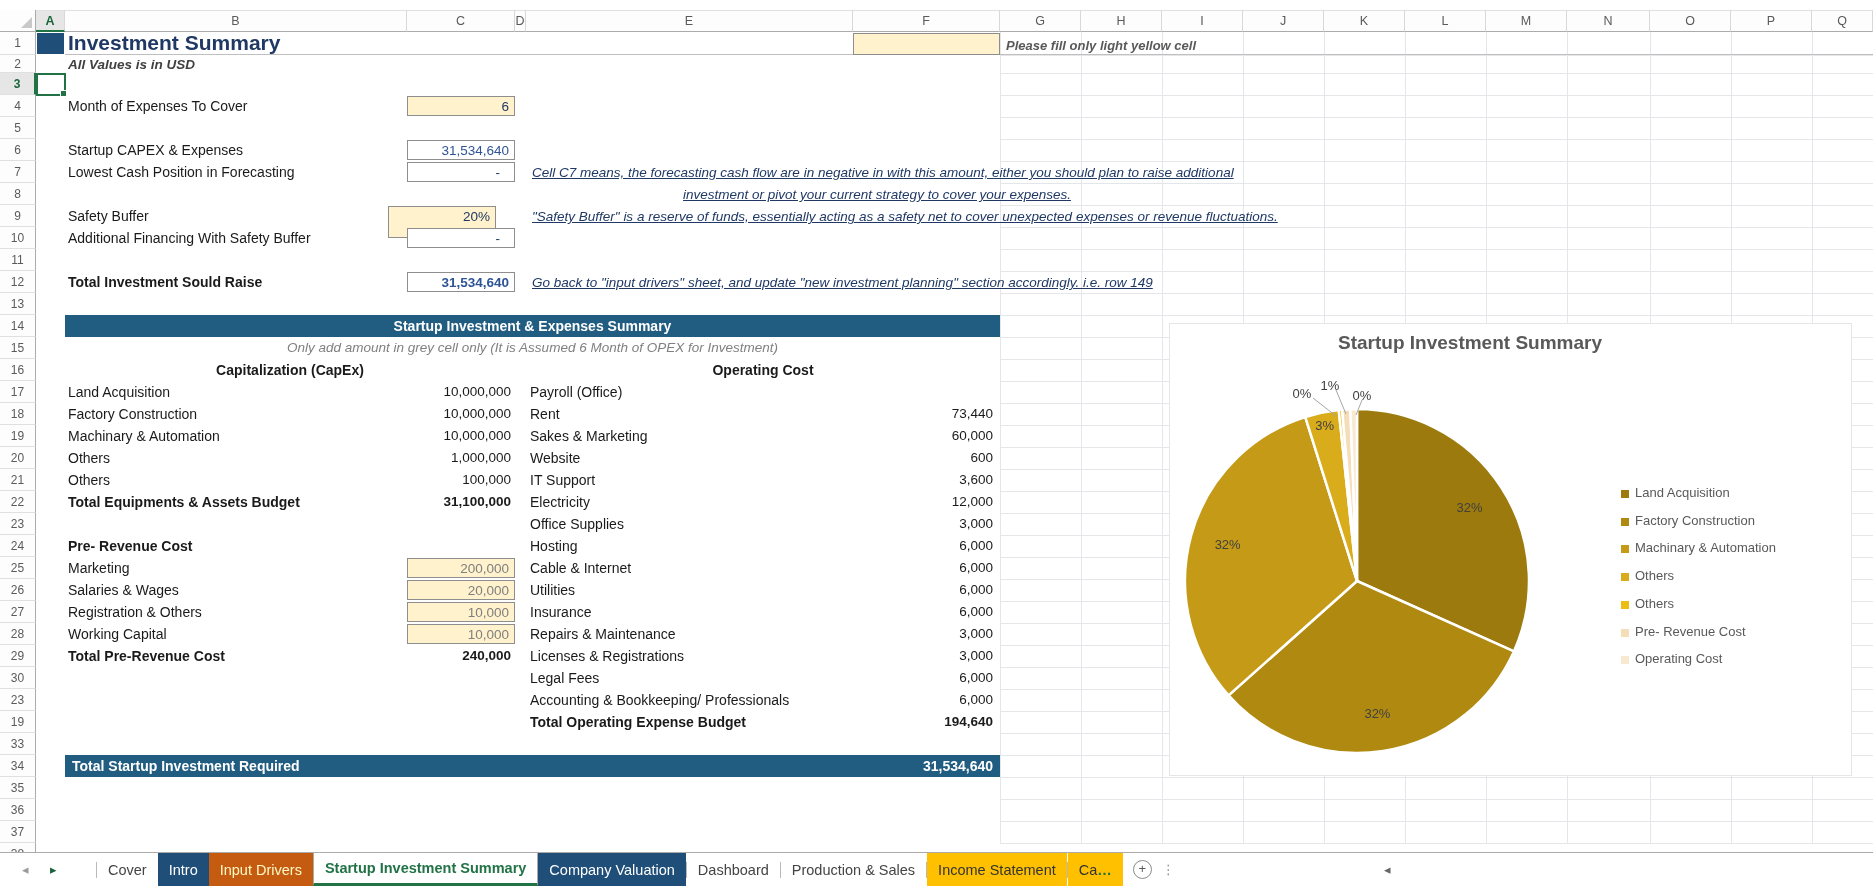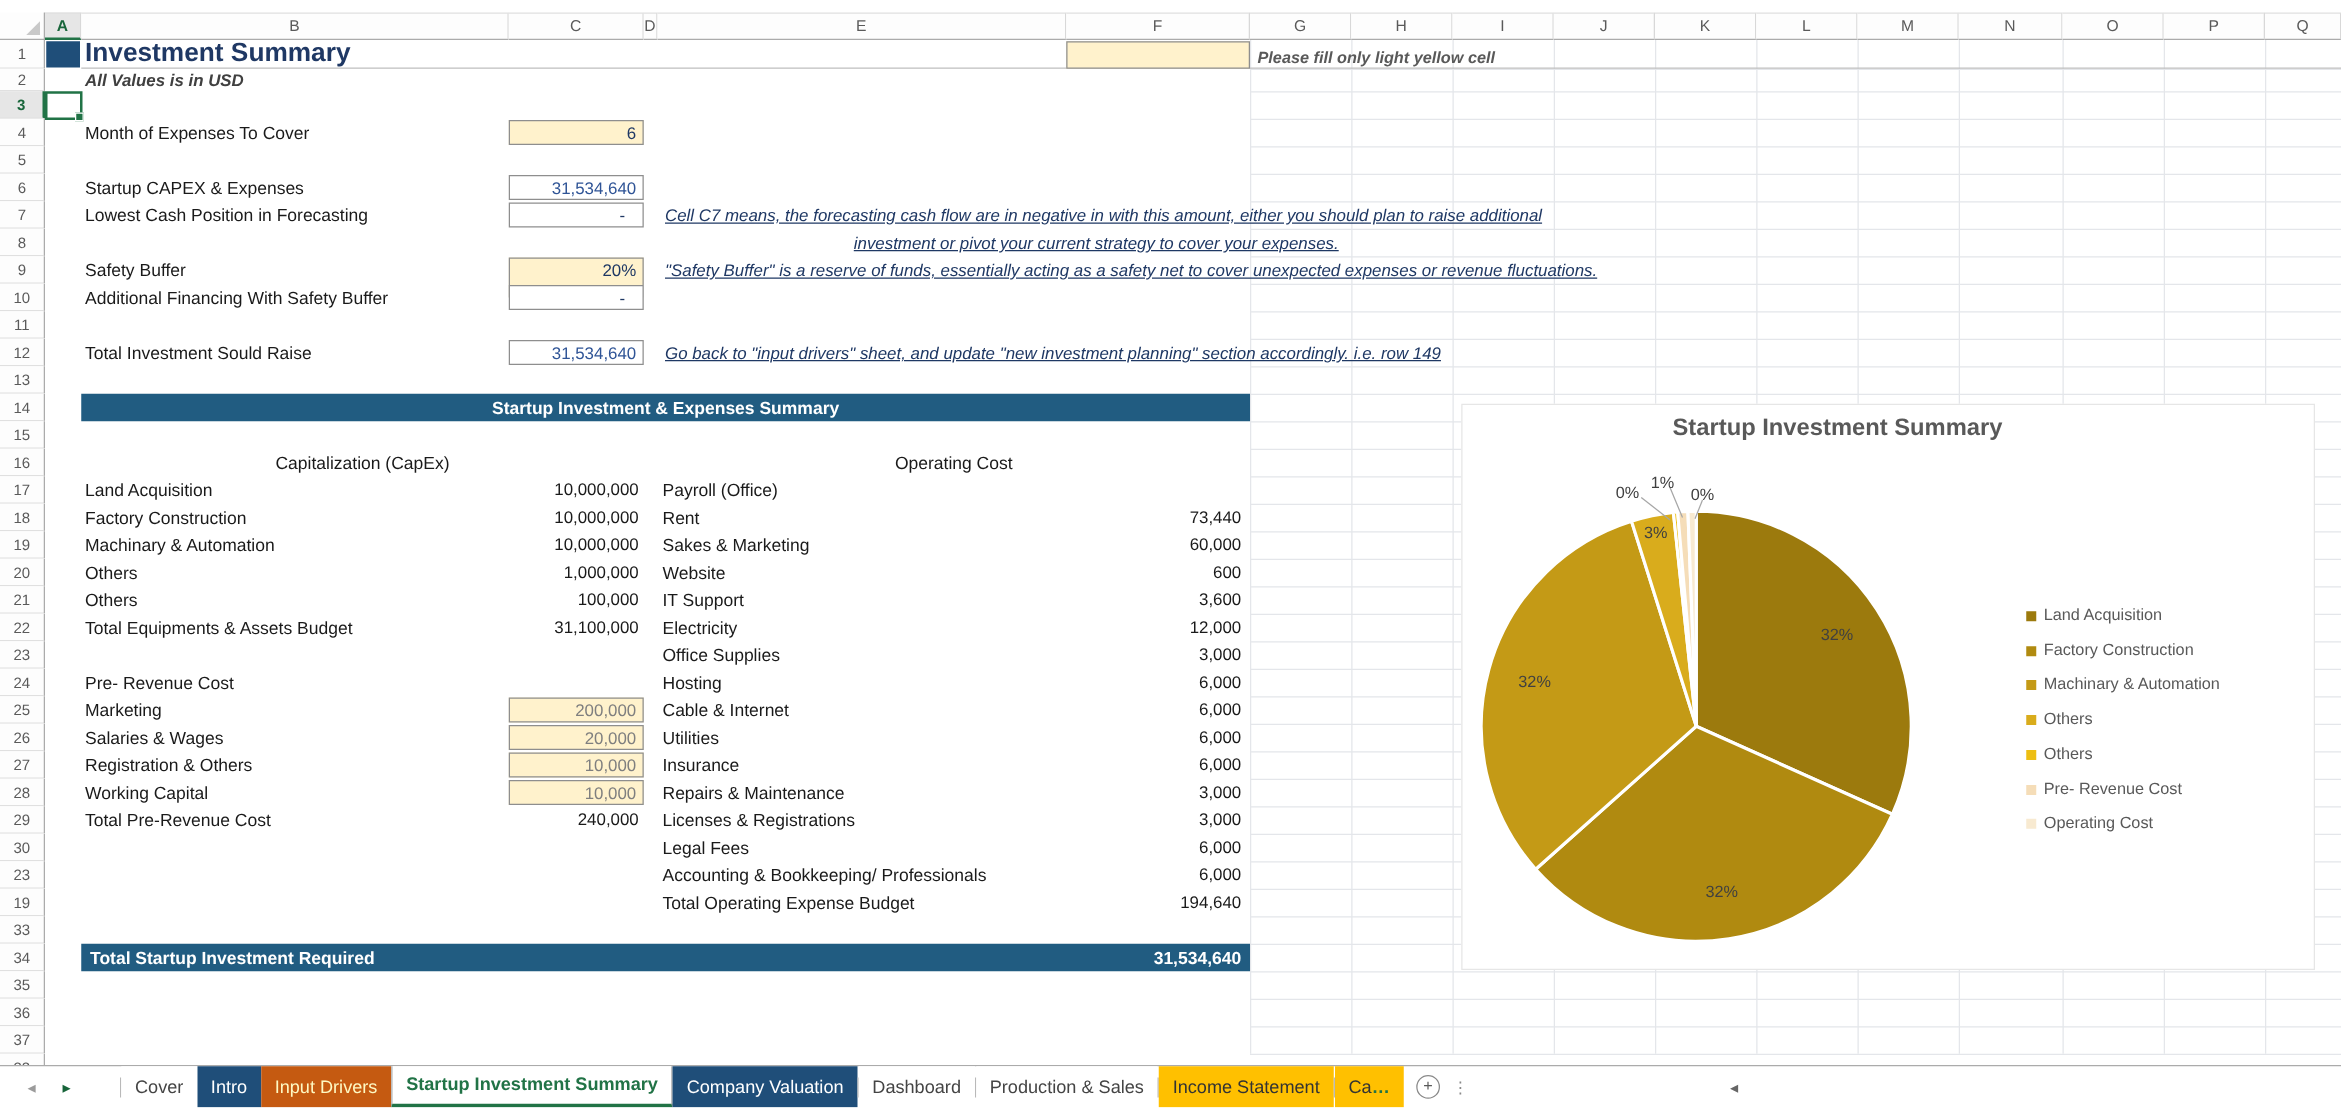--- a/index.html
+++ b/index.html
@@ -15,21 +15,21 @@
           border-right:1px solid #ABABAB;border-bottom:1px solid #E0E0E0;
           font-size:12px;color:#5A5A5A;text-align:center;background:#FDFDFD;}
   .rownum.sel{background:#E6E6E6;color:#19663B;font-weight:bold;border-right:2px solid #217346;}
   .corner{position:absolute;left:0;top:10px;width:36px;height:22px;box-sizing:border-box;
           background:#FDFDFD;border-right:1px solid #ABABAB;border-bottom:1px solid #ABABAB;}
   .corner:after{content:"";position:absolute;right:3px;bottom:3px;border-left:11px solid transparent;
           border-bottom:11px solid #C9C9C9;}
   .gline-v{position:absolute;width:1px;background:#E4E6EA;}
   .gline-h{position:absolute;height:1px;background:#E4E6EA;}
   .lbl{position:absolute;font-size:14px;white-space:nowrap;}
-  .b{font-weight:normal;}
+  .b{font-weight:bold;}
   .cellbox{position:absolute;box-sizing:border-box;border:1px solid #8E8E8E;background:#fff;
            font-size:13.5px;text-align:right;padding:2px 5px 0 0;}
   .yellow{background:#FFF2CC;}
   .v-blue{color:#2F5496;} .v-gray{color:#7F7F7F;} .v-dark{color:#1F3864;}
   .note{position:absolute;font-size:13.5px;font-style:italic;color:#1F3864;
         text-decoration:underline;white-space:nowrap;}
   .graynote{position:absolute;font-size:13.5px;font-style:italic;color:#808080;text-align:center;}
   .bluebar{position:absolute;background:#215C81;color:#fff;font-weight:bold;font-size:14px;
            line-height:22px;}
   .num{position:absolute;font-size:13.5px;text-align:right;white-space:nowrap;}
@@ -183,34 +183,35 @@
   <div class="sel-cell" style="left:36px;top:73px;width:30px;height:23px;"></div>
 
   <div id="formrows">
       <div class="lbl" style="left: 68px; top: 98px;">Month of Expenses To Cover</div>
       <div class="cellbox yellow v-dark" style="left: 407px; top: 96px; width: 108px; height: 20px;">6</div>
       <div class="lbl" style="left: 68px; top: 142px;">Startup CAPEX &amp; Expenses</div>
       <div class="cellbox v-blue" style="left: 407px; top: 140px; width: 108px; height: 20px;">31,534,640</div>
       <div class="lbl" style="left: 68px; top: 164px;">Lowest Cash Position in Forecasting</div>
       <div class="cellbox v-dark" style="left: 407px; top: 162px; width: 108px; height: 20px; padding-right: 14px;">-</div>
       <div class="lbl" style="left: 68px; top: 208px;">Safety Buffer</div>
-      <div class="cellbox yellow v-dark" style="left: 407px; top: 206px; width: 108px; height: 32px;">20%</div>
+      <div class="cellbox yellow v-dark" style="left: 388px; top: 206px; width: 108px; height: 32px;">20%</div>
       <div class="lbl" style="left: 68px; top: 230px;">Additional Financing With Safety Buffer</div>
       <div class="cellbox v-dark" style="left: 407px; top: 228px; width: 108px; height: 20px; padding-right: 14px;">-</div>
       <div class="lbl b" style="left: 68px; top: 274px;">Total Investment Sould Raise</div>
       <div class="cellbox v-blue b" style="left: 407px; top: 272px; width: 108px; height: 20px;">31,534,640</div>
     </div>
 
   <div class="note" style="left:532px;top:165px;">Cell C7 means, the forecasting cash flow are in negative in with this amount, either you should plan to raise additional</div>
   <div class="note" style="left:532px;top:187px;width:690px;text-align:center;">investment or pivot your current strategy to cover your expenses.</div>
   <div class="note" style="left:532px;top:209px;">"Safety Buffer" is a reserve of funds, essentially acting as a safety net to cover unexpected expenses or revenue fluctuations.</div>
   <div class="note" style="left:532px;top:275px;">Go back to "input drivers" sheet, and update "new investment planning" section accordingly. i.e. row 149</div>
 
   <div class="bluebar" style="left:65px;top:315px;width:935px;height:22px;text-align:center;">Startup Investment &amp; Expenses Summary</div>
 
+  <div class="graynote" style="left:65px;top:340px;width:935px;">Only add amount in grey cell only (It is Assumed 6 Month of OPEX for Investment)</div>
 
   <div class="abs b" style="left:65px;top:362px;width:450px;text-align:center;font-size:14px;">Capitalization (CapEx)</div>
   <div class="abs b" style="left:526px;top:362px;width:474px;text-align:center;font-size:14px;">Operating Cost</div>
 
   <div id="capex">
       <div class="lbl" style="left: 68px; top: 384px;">Land Acquisition</div>
       <div class="num" style="left: 407px; top: 384px; width: 104px;">10,000,000</div>
       <div class="lbl" style="left: 68px; top: 406px;">Factory Construction</div>
       <div class="num" style="left: 407px; top: 406px; width: 104px;">10,000,000</div>
       <div class="lbl" style="left: 68px; top: 428px;">Machinary &amp; Automation</div>

